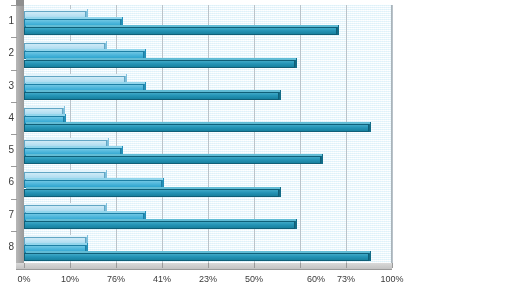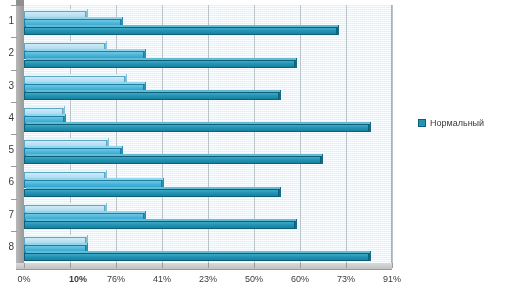--- a/index.html
+++ b/index.html
@@ -371,40 +371,36 @@
       <div class="xtick" style="left: 116px;"></div>
       <div class="xtick" style="left: 162px;"></div>
       <div class="xtick" style="left: 208px;"></div>
       <div class="xtick" style="left: 254px;"></div>
       <div class="xtick" style="left: 300px;"></div>
       <div class="xtick" style="left: 346px;"></div>
       <div class="xtick" style="left: 392px;"></div>
     </div>
   <div id="xlabels">
       <div class="xlabel" style="left: 24px;">0%</div>
-      <div class="xlabel" style="left: 78px; font-weight: bold;">10%</div>
+      <div class="xlabel" style="left: 70px;">10%</div>
       <div class="xlabel" style="left: 116px;">76%</div>
       <div class="xlabel" style="left: 162px;">41%</div>
       <div class="xlabel" style="left: 208px;">23%</div>
       <div class="xlabel" style="left: 254px;">50%</div>
-      <div class="xlabel" style="left: 300px;">60%</div>
+      <div class="xlabel" style="left: 316px;">60%</div>
       <div class="xlabel" style="left: 346px;">73%</div>
-      <div class="xlabel" style="left: 392px;">91%</div>
+      <div class="xlabel" style="left: 392px;">100%</div>
     </div>
   <div id="ylabels">
       <div class="ylabel" style="top: 15.125px;">1</div>
       <div class="ylabel" style="top: 47.375px;">2</div>
       <div class="ylabel" style="top: 79.625px;">3</div>
       <div class="ylabel" style="top: 111.875px;">4</div>
       <div class="ylabel" style="top: 144.125px;">5</div>
       <div class="ylabel" style="top: 176.375px;">6</div>
       <div class="ylabel" style="top: 208.625px;">7</div>
       <div class="ylabel" style="top: 240.875px;">8</div>
     </div>
 
   <div class="legend" id="legend">
-      <div class="legend-item">
-        <span class="legend-swatch s2"></span>
-        <span class="legend-label">Нормальный</span>
-      </div>
     </div>
 
 </div>
 
 </body></html>

